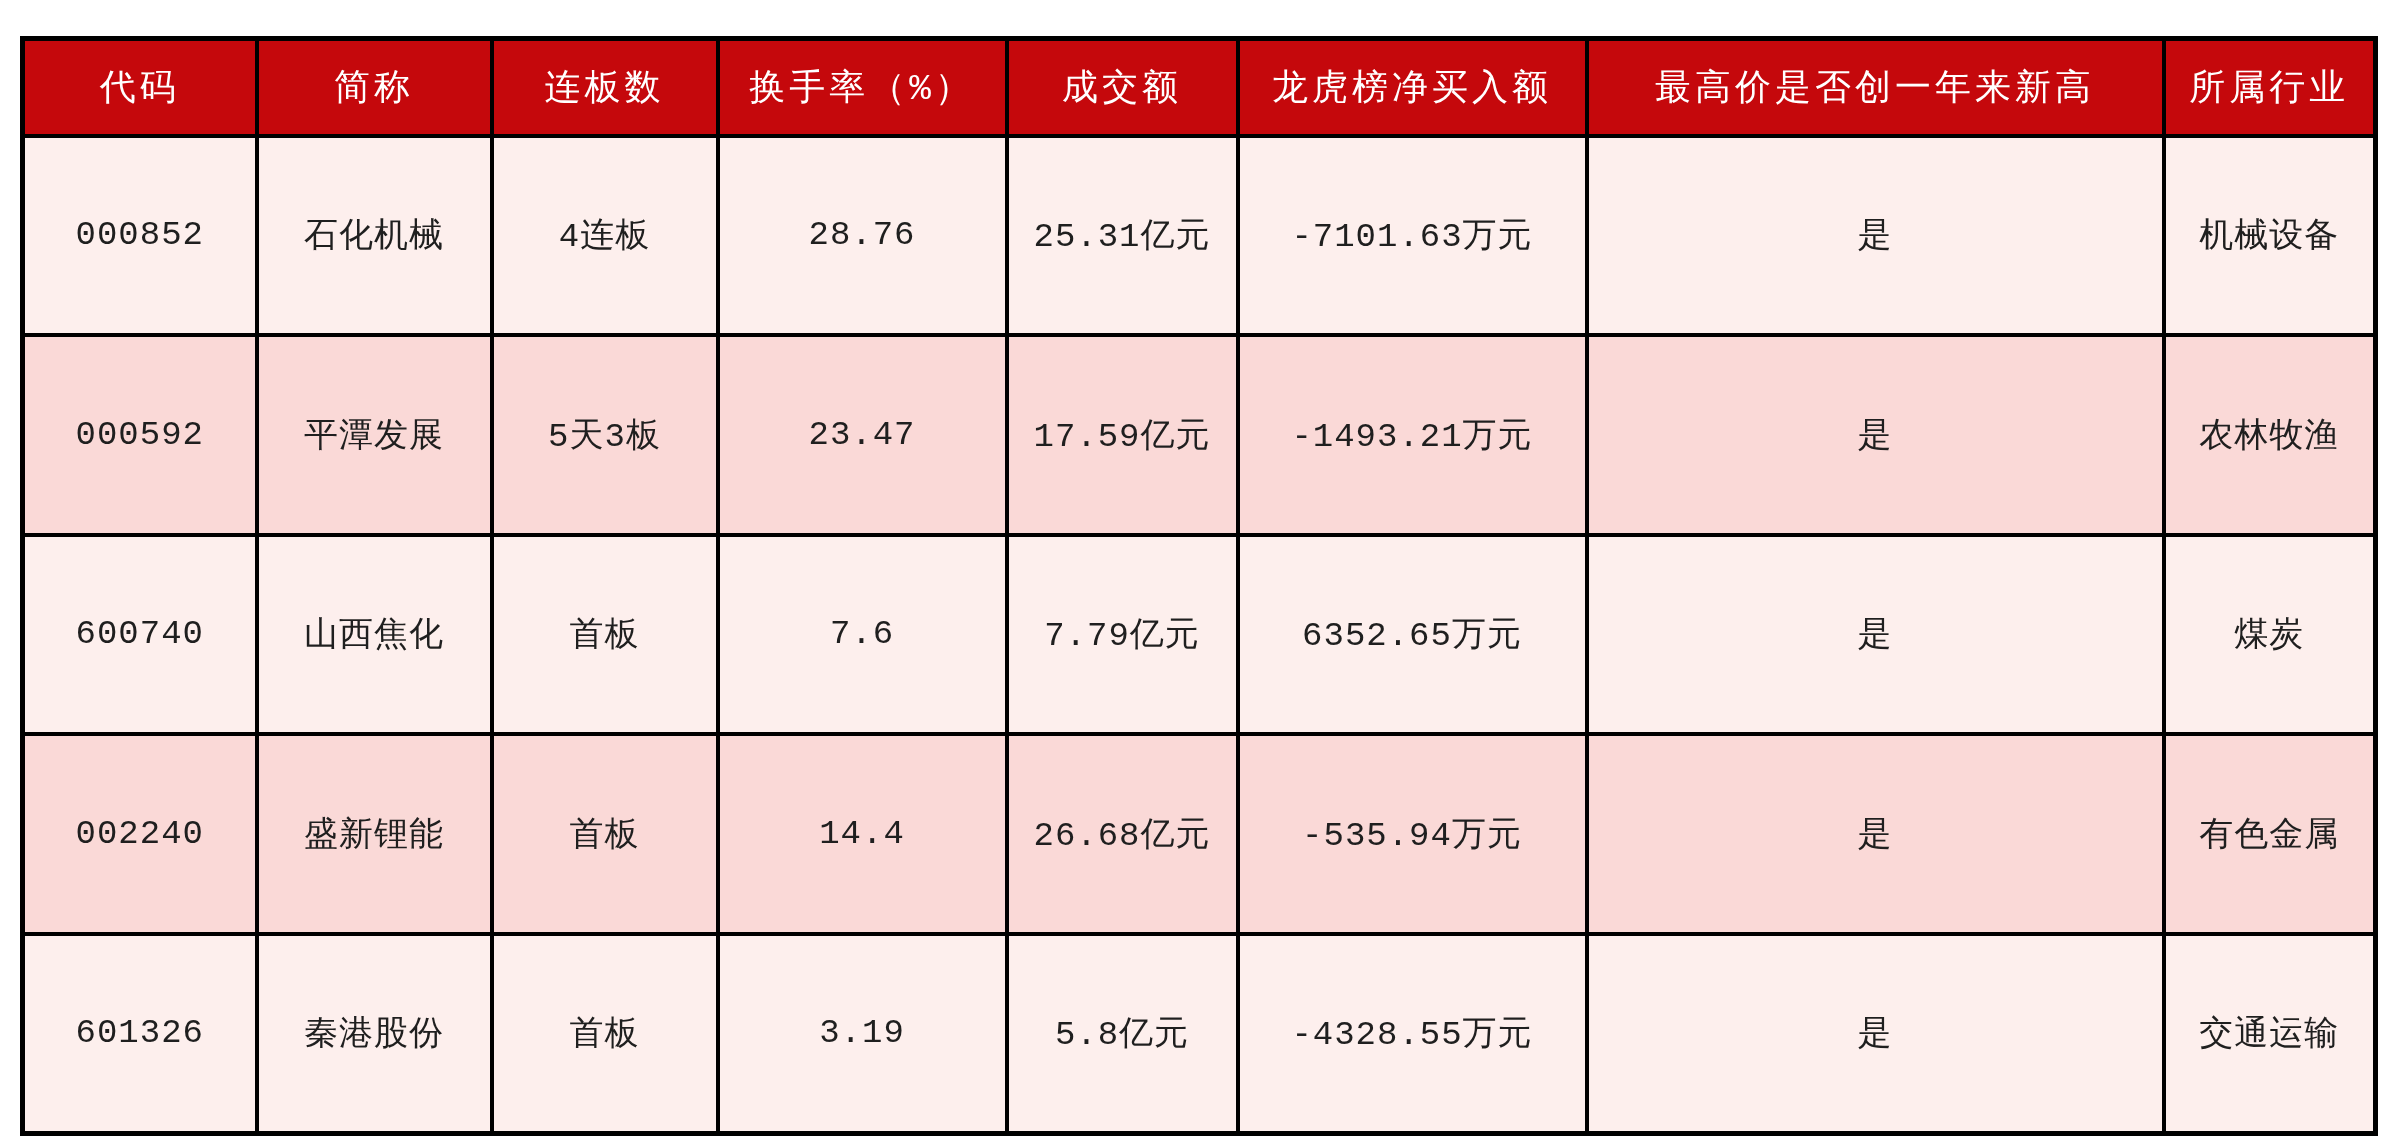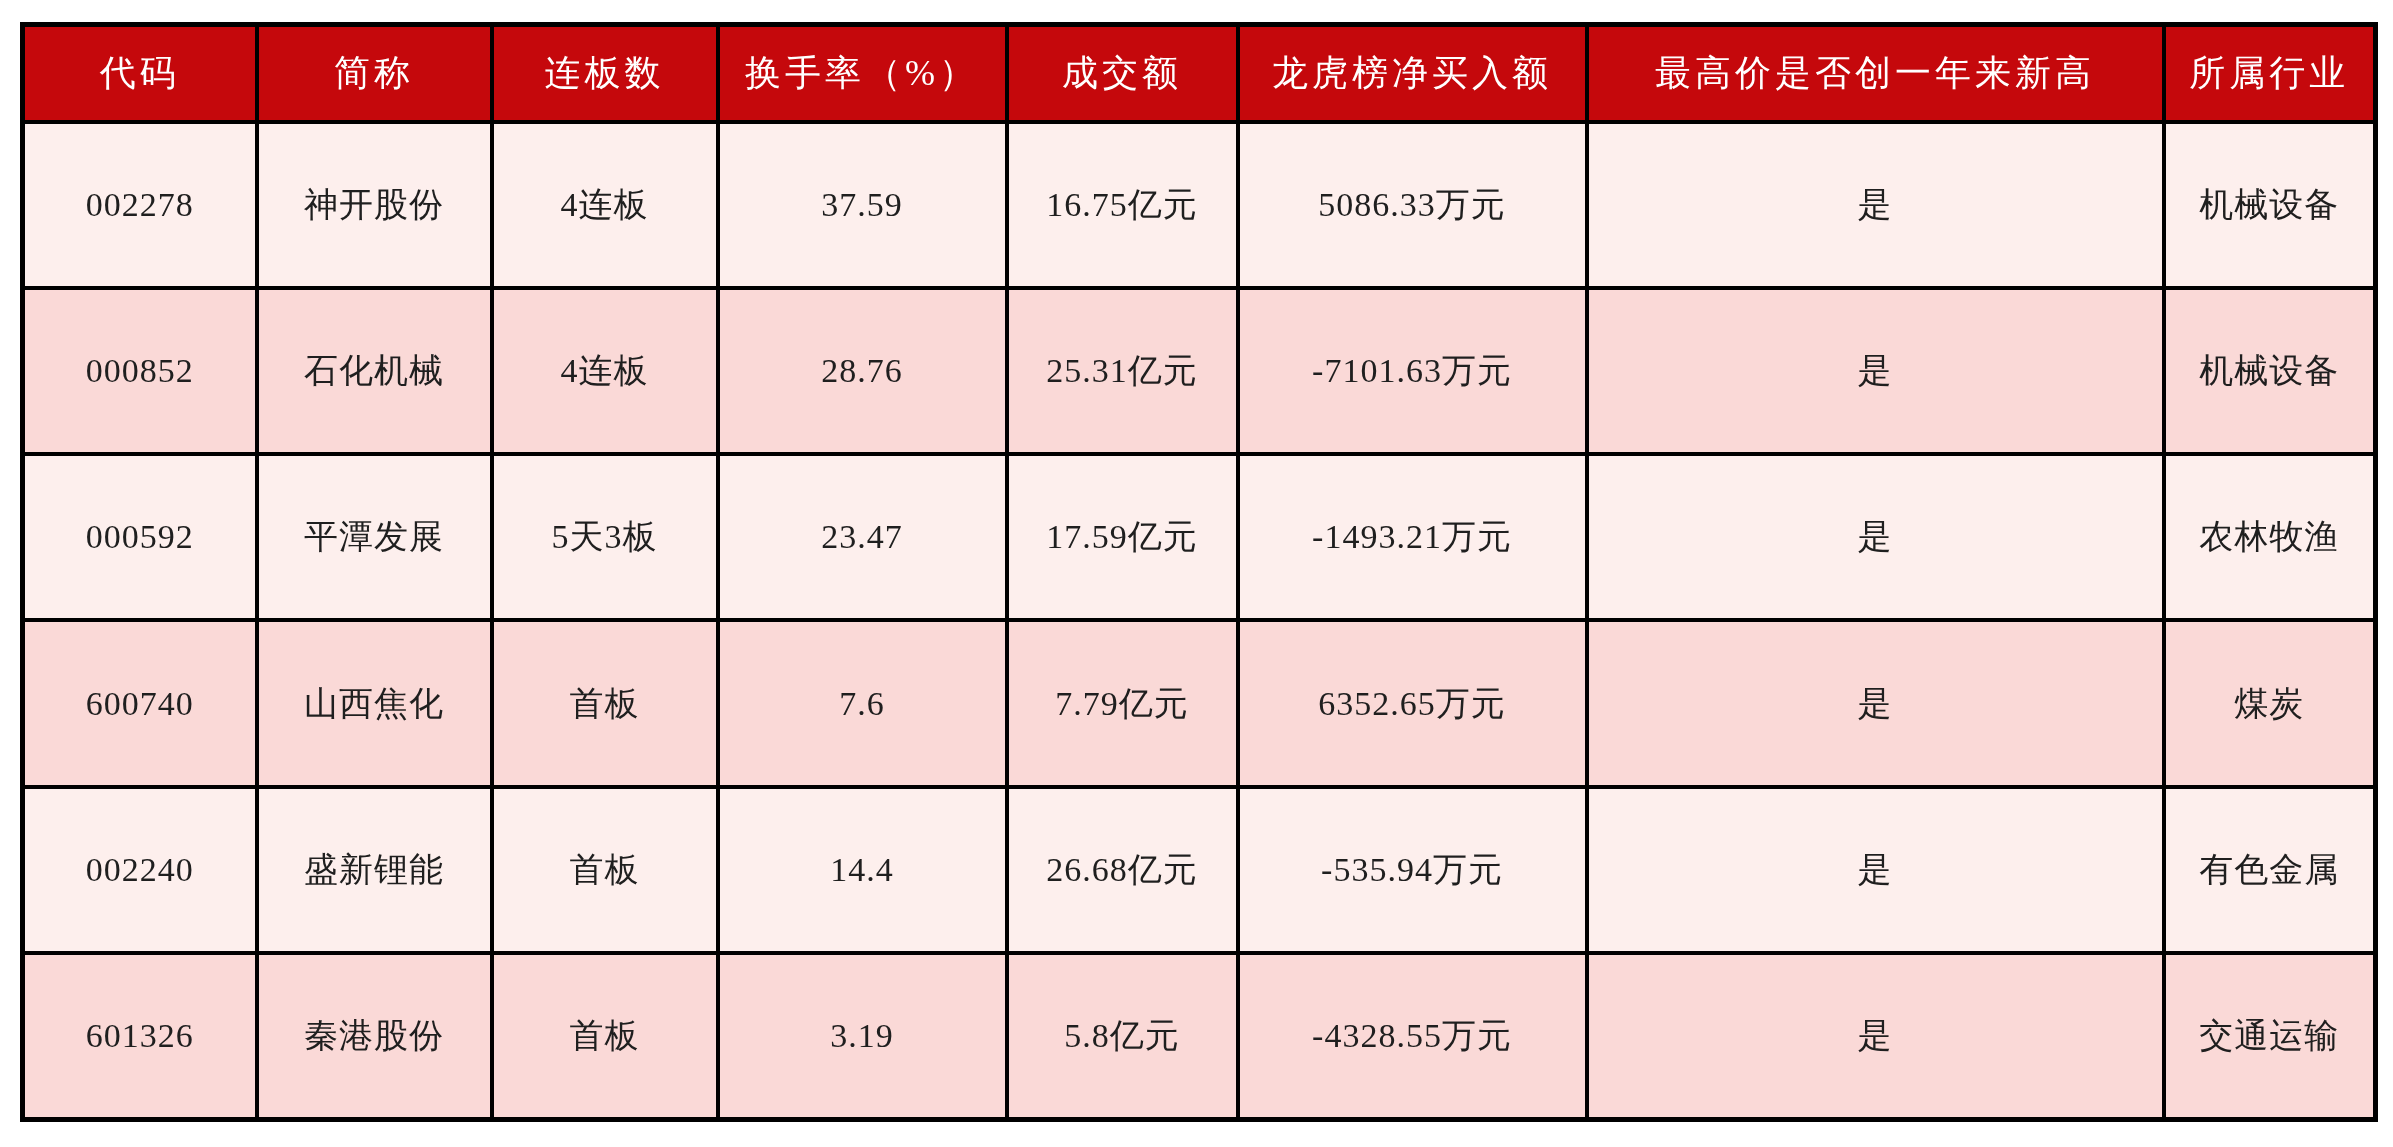--- a/index.html
+++ b/index.html
@@ -19,26 +19,27 @@
   .page {
     position: relative;
     width: 2393px;
     height: 1147px;
     background: var(--page-bg);
     overflow: hidden;
   }
   table.stock-table {
     position: absolute;
     left: 20px;
-    top: 22px;
+    top: 36px;
     width: 2353px;
     height: 1100px;
     border-collapse: collapse;
     table-layout: fixed;
     border: 5px solid var(--border);
+    font-family: Liberation Mono, monospace;
   }
   .stock-table th, .stock-table td {
     border: 4px solid var(--border);
     text-align: center;
     vertical-align: middle;
     overflow: hidden;
     white-space: nowrap;
     padding: 0 4px;
   }
   .stock-table thead tr { height: 97px; }
@@ -80,30 +81,20 @@
         <th>连板数</th>
         <th>换手率（%）</th>
         <th>成交额</th>
         <th>龙虎榜净买入额</th>
         <th>最高价是否创一年来新高</th>
         <th>所属行业</th>
       </tr>
     </thead>
     <tbody>
       <tr>
-        <td>002278</td>
-        <td>神开股份</td>
-        <td>4连板</td>
-        <td>37.59</td>
-        <td>16.75亿元</td>
-        <td>5086.33万元</td>
-        <td>是</td>
-        <td>机械设备</td>
-      </tr>
-      <tr>
         <td>000852</td>
         <td>石化机械</td>
         <td>4连板</td>
         <td>28.76</td>
         <td>25.31亿元</td>
         <td>-7101.63万元</td>
         <td>是</td>
         <td>机械设备</td>
       </tr>
       <tr>

